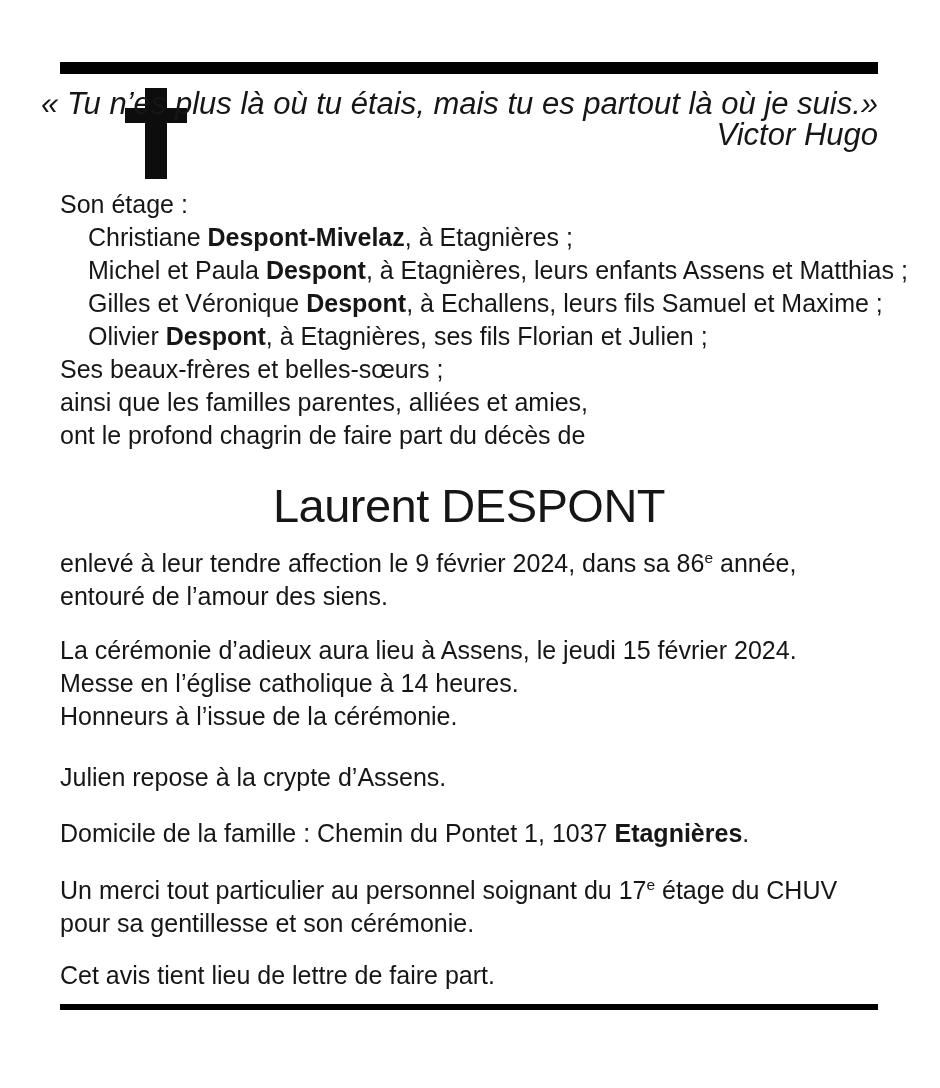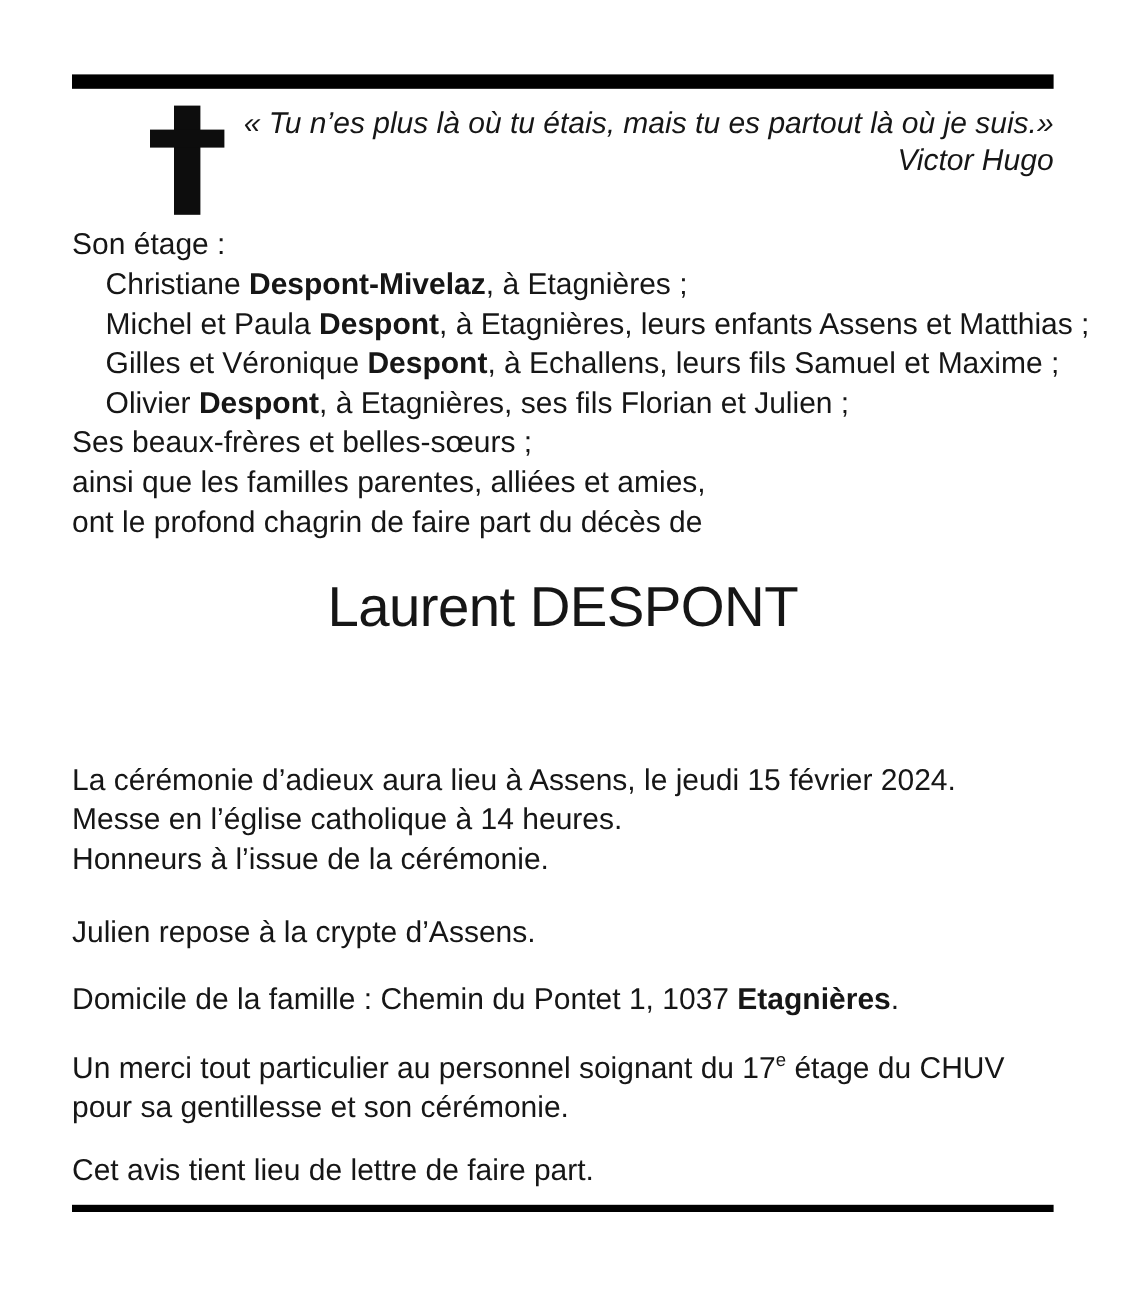--- a/index.html
+++ b/index.html
@@ -8,21 +8,21 @@
     color:#161616;font-family:"Liberation Sans",sans-serif;font-size:25px;overflow:hidden;
   }
   .bar{position:absolute;left:60px;width:818px;background:#000000;}
   .bar-top{top:62px;height:12px;}
   .bar-bottom{top:1004px;height:6px;}
   .cross{position:absolute;left:125px;top:88px;width:62px;height:91px;}
   .cross .v{position:absolute;left:20px;top:0;width:22px;height:100%;background:#0d0d0d;}
   .cross .h{position:absolute;left:0;top:20px;width:100%;height:15px;background:#0d0d0d;}
   .quote{
     position:absolute;right:62px;top:88px;text-align:right;
-    font-style:italic;font-size:25px;line-height:31px;white-space:nowrap;
+    font-style:italic;font-size:31px;line-height:31px;white-space:nowrap;
   }
   .block{position:absolute;left:60px;width:818px;line-height:33px;white-space:nowrap;}
   .family{top:188px;}
   .indent{padding-left:28px;}
   .name-heading{
     position:absolute;left:60px;width:818px;top:478px;text-align:center;
     font-size:47px;font-weight:400;line-height:56px;white-space:nowrap;letter-spacing:-0.5px;
   }
   .announce{top:547px;}
   .ceremony{top:634px;}
@@ -56,20 +56,24 @@
     <div class="line indent"><span>Michel et Paula </span><b>Despont</b><span>, à Etagnières, leurs enfants Assens et Matthias ;</span></div>
     <div class="line indent"><span>Gilles et Véronique </span><b>Despont</b><span>, à Echallens, leurs fils Samuel et Maxime ;</span></div>
     <div class="line indent"><span>Olivier </span><b>Despont</b><span>, à Etagnières, ses fils Florian et Julien ;</span></div>
     <div class="line">Ses beaux-frères et belles-sœurs ;</div>
     <div class="line">ainsi que les familles parentes, alliées et amies,</div>
     <div class="line">ont le profond chagrin de faire part du décès de</div>
   </div>
 
   <div class="name-heading">Laurent DESPONT</div>
 
+  <div class="block announce">
+    <div class="line"><span>enlevé à leur tendre affection le 9 février 2024, dans sa 86</span><sup>e</sup><span> année,</span></div>
+    <div class="line">entouré de l’amour des siens.</div>
+  </div>
 
   <div class="block ceremony">
     <div class="line">La cérémonie d’adieux aura lieu à Assens, le jeudi 15 février 2024.</div>
     <div class="line">Messe en l’église catholique à 14 heures.</div>
     <div class="line">Honneurs à l’issue de la cérémonie.</div>
   </div>
 
   <div class="block repose">Julien repose à la crypte d’Assens.</div>
 
   <div class="block domicile"><span>Domicile de la famille : Chemin du Pontet 1, 1037 </span><b>Etagnières</b><span>.</span></div>

